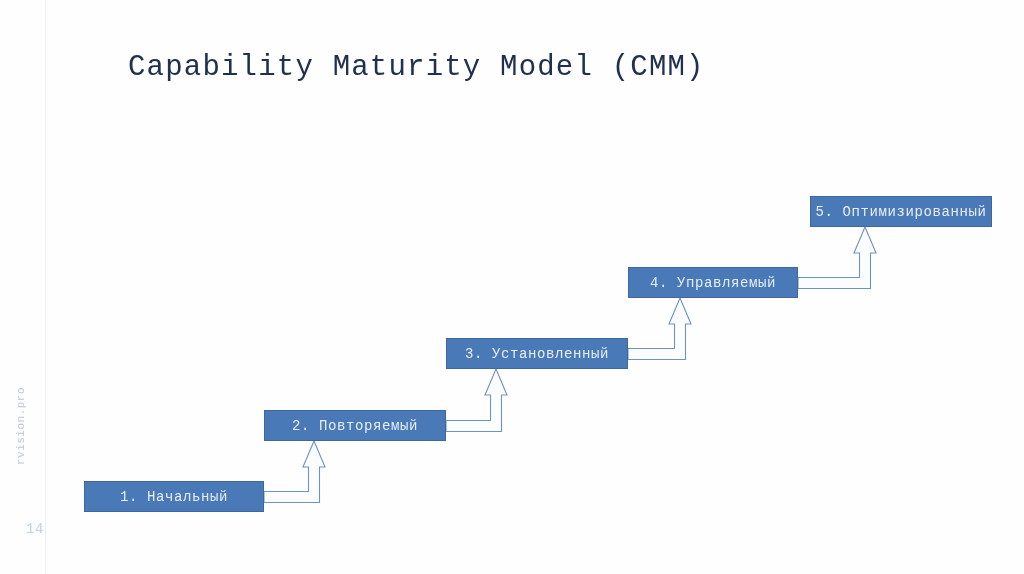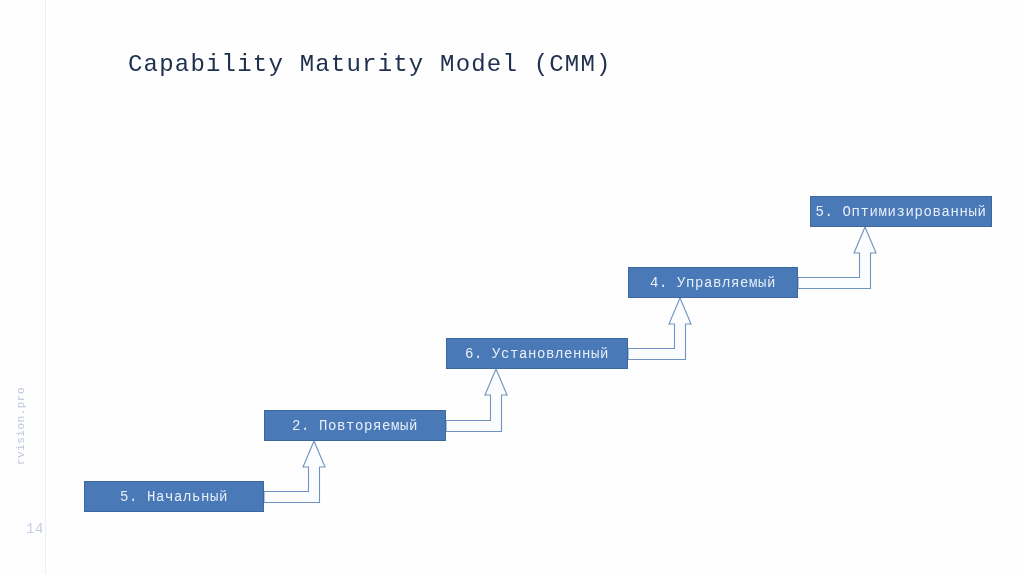--- a/index.html
+++ b/index.html
@@ -60,21 +60,21 @@
     color: #c3cfe2;
     letter-spacing: 0.5px;
   }
 
   
   #slide-title {
     position: absolute;
     left: 128px;
     top: 51px;
     font-family: "Liberation Mono", "DejaVu Sans Mono", monospace;
-    font-size: 24px;
+    font-size: 29px;
     letter-spacing: 1.2px;
     color: #20304f;
     white-space: nowrap;
   }
 
   
   #diagram {
     position: absolute;
     left: 0;
     top: 0;
@@ -114,27 +114,27 @@
     <g id="connector-layer">
         <polygon points="264,491.5 308.5,491.5 308.5,467 303,467 314,441 325,467 319.5,467 319.5,502.5 264,502.5" fill="#fbfcfe" stroke="#6f93c0" stroke-width="1.1" stroke-linejoin="miter"></polygon>
         <polygon points="446,420.5 490.5,420.5 490.5,395 485,395 496,369 507,395 501.5,395 501.5,431.5 446,431.5" fill="#fbfcfe" stroke="#6f93c0" stroke-width="1.1" stroke-linejoin="miter"></polygon>
         <polygon points="628,348.5 674.5,348.5 674.5,324 669,324 680,298 691,324 685.5,324 685.5,359.5 628,359.5" fill="#fbfcfe" stroke="#6f93c0" stroke-width="1.1" stroke-linejoin="miter"></polygon>
         <polygon points="798,277.5 859.5,277.5 859.5,253 854,253 865,227 876,253 870.5,253 870.5,288.5 798,288.5" fill="#fbfcfe" stroke="#6f93c0" stroke-width="1.1" stroke-linejoin="miter"></polygon>
       </g>
   </svg>
 
   <div id="box-layer">
       <div class="stage-box" style="left: 84px; top: 481px; width: 180px; height: 31px; background: rgb(74, 121, 184); border-color: rgb(60, 103, 159); color: rgb(231, 238, 248);">
-        <span>5. Начальный</span>
+        <span>1. Начальный</span>
       </div>
       <div class="stage-box" style="left: 264px; top: 410px; width: 182px; height: 31px; background: rgb(74, 121, 184); border-color: rgb(60, 103, 159); color: rgb(231, 238, 248); text-align: center;">
         <span>2. Повторяемый</span>
       </div>
       <div class="stage-box" style="left: 446px; top: 338px; width: 182px; height: 31px; background: rgb(74, 121, 184); border-color: rgb(60, 103, 159); color: rgb(231, 238, 248);">
-        <span>6. Установленный</span>
+        <span>3. Установленный</span>
       </div>
       <div class="stage-box" style="left: 628px; top: 267px; width: 170px; height: 31px; background: rgb(74, 121, 184); border-color: rgb(60, 103, 159); color: rgb(231, 238, 248);">
         <span>4. Управляемый</span>
       </div>
       <div class="stage-box" style="left: 810px; top: 196px; width: 182px; height: 31px; background: rgb(74, 121, 184); border-color: rgb(60, 103, 159); color: rgb(231, 238, 248);">
         <span>5. Оптимизированный</span>
       </div>
     </div>
 
 </div>

